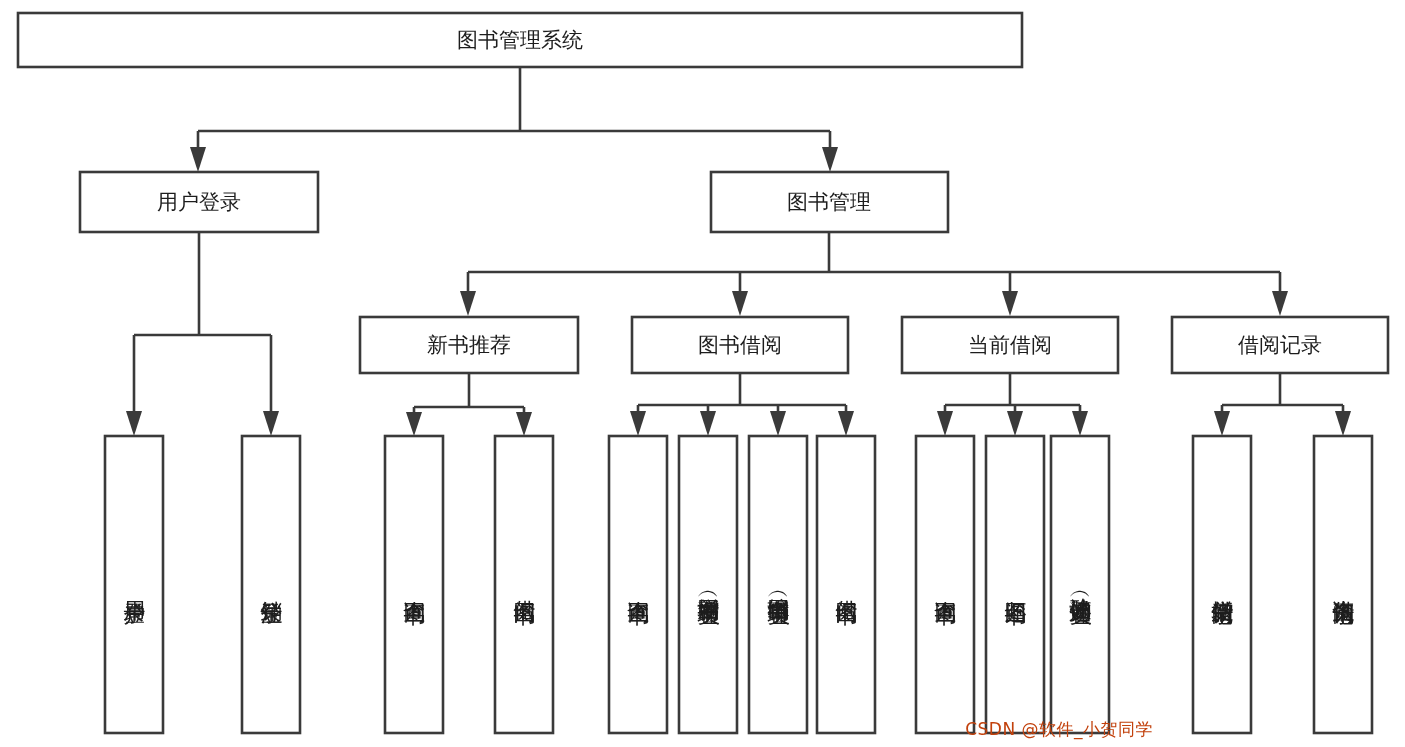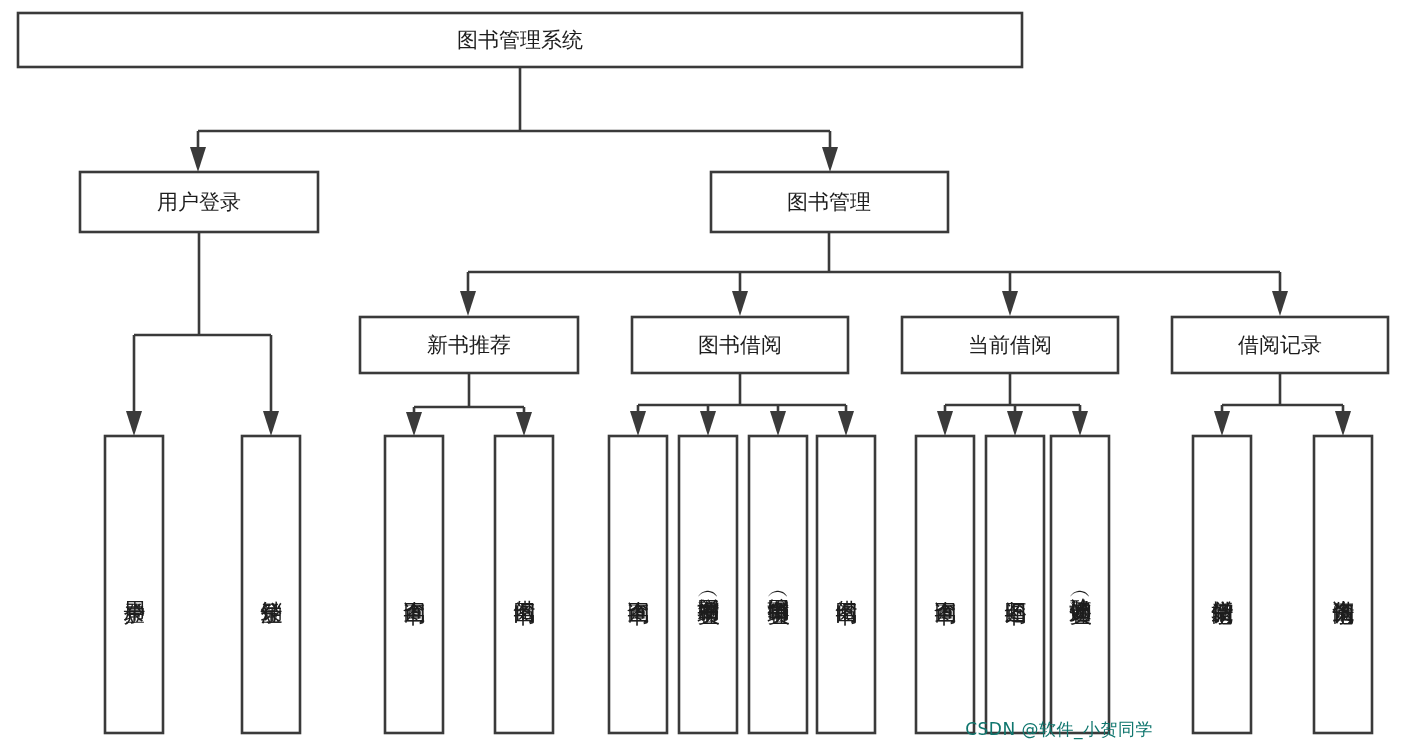--- a/index.html
+++ b/index.html
@@ -64,21 +64,21 @@
     text-align: center;
     white-space: nowrap;
     pointer-events: none;
   }
   #watermark {
     position: absolute;
     right: 10px;
     bottom: 6px;
     font-family: "DejaVu Sans", "Liberation Sans", sans-serif;
     font-size: 17px;
-    color: #0f766e;
+    color: #c2410c;
     letter-spacing: 0.5px;
     white-space: nowrap;
   }
 </style>
 </head>
 <body>
 
 <div id="diagram-root">
 
   <svg class="tree-canvas" viewBox="0 0 1405 747" xmlns="http://www.w3.org/2000/svg">

